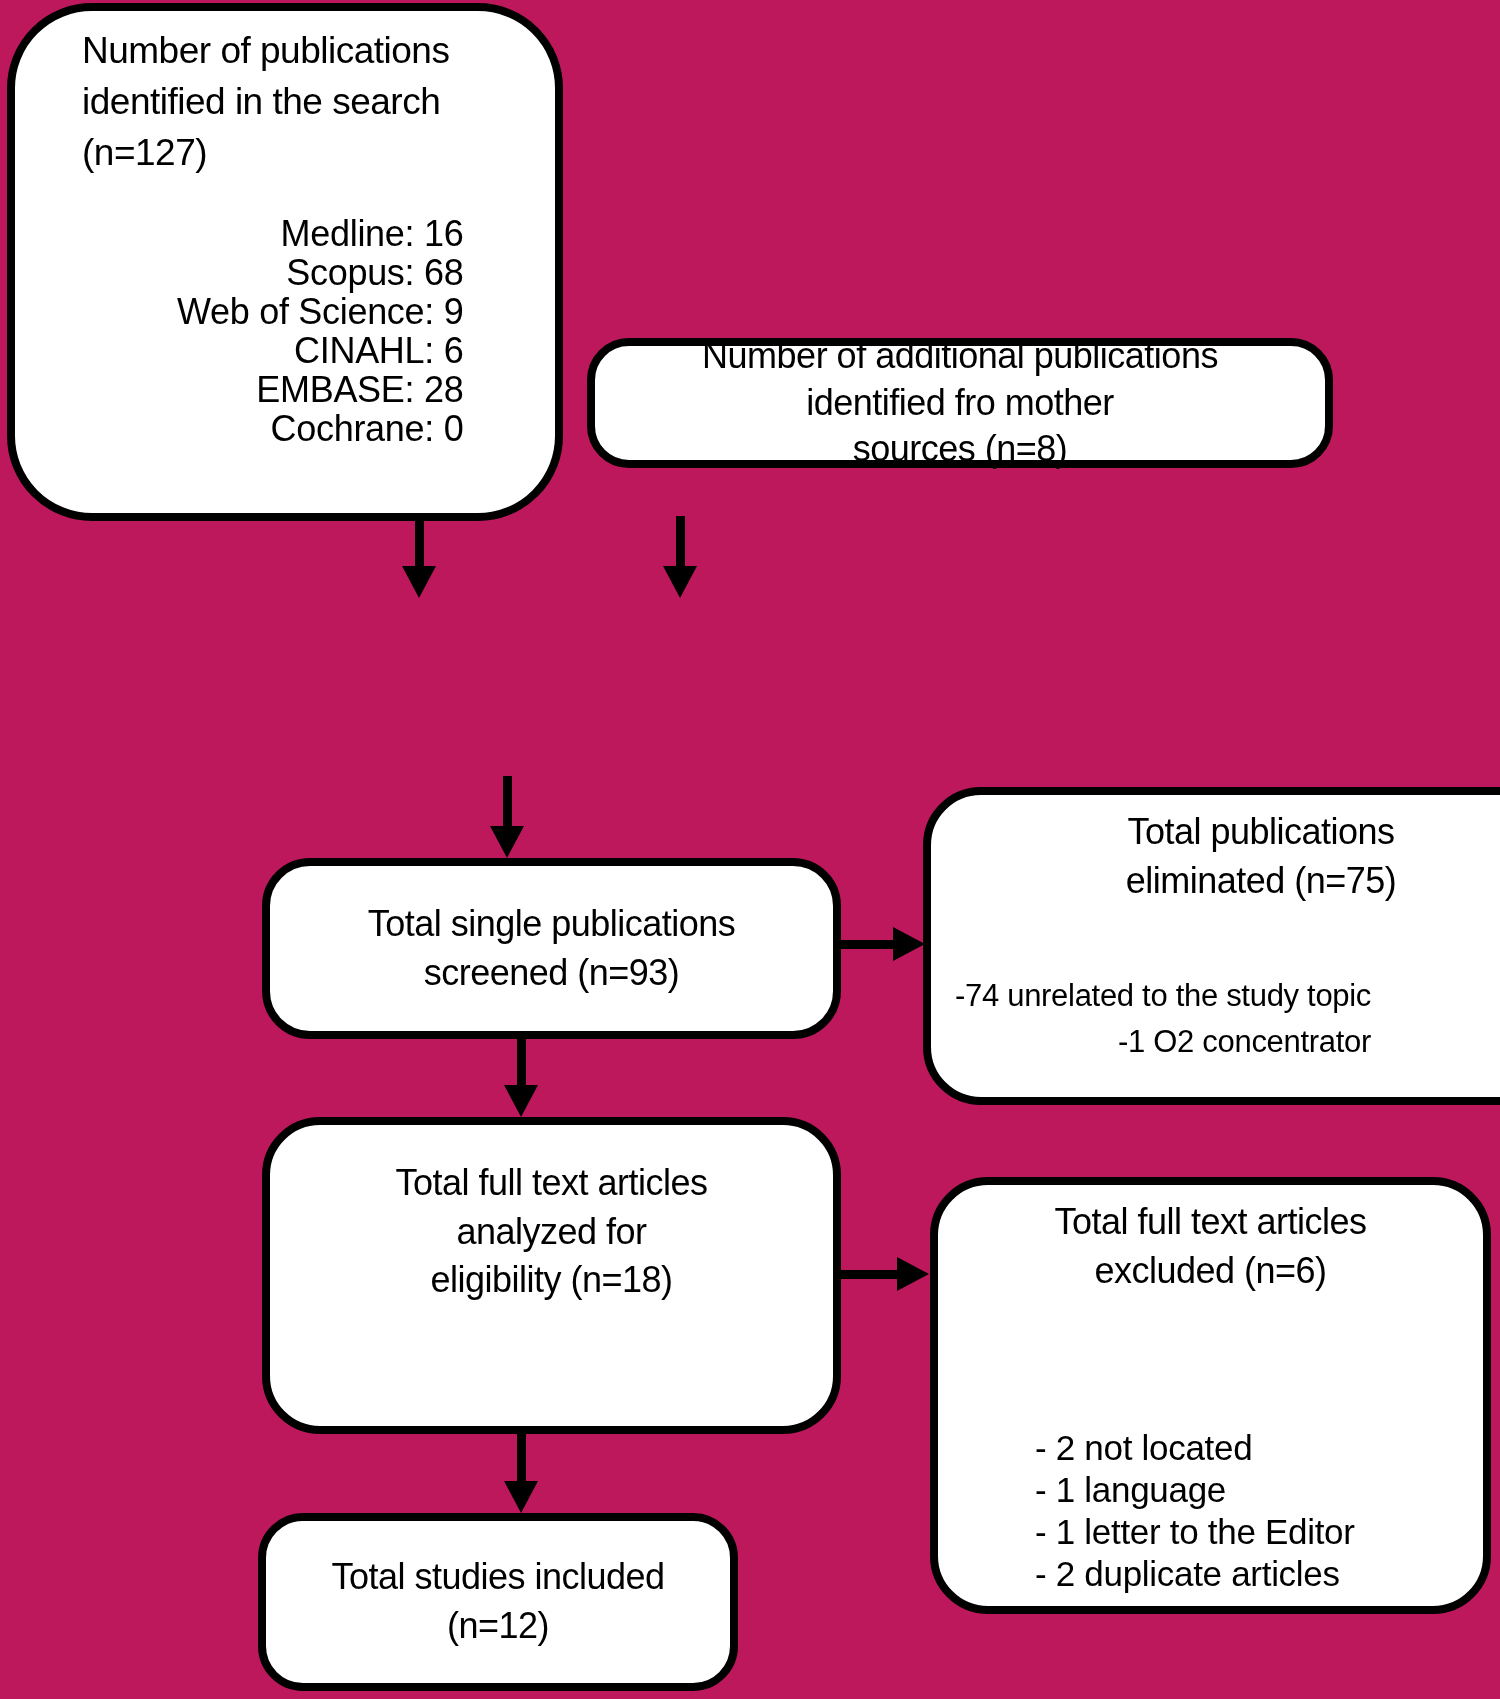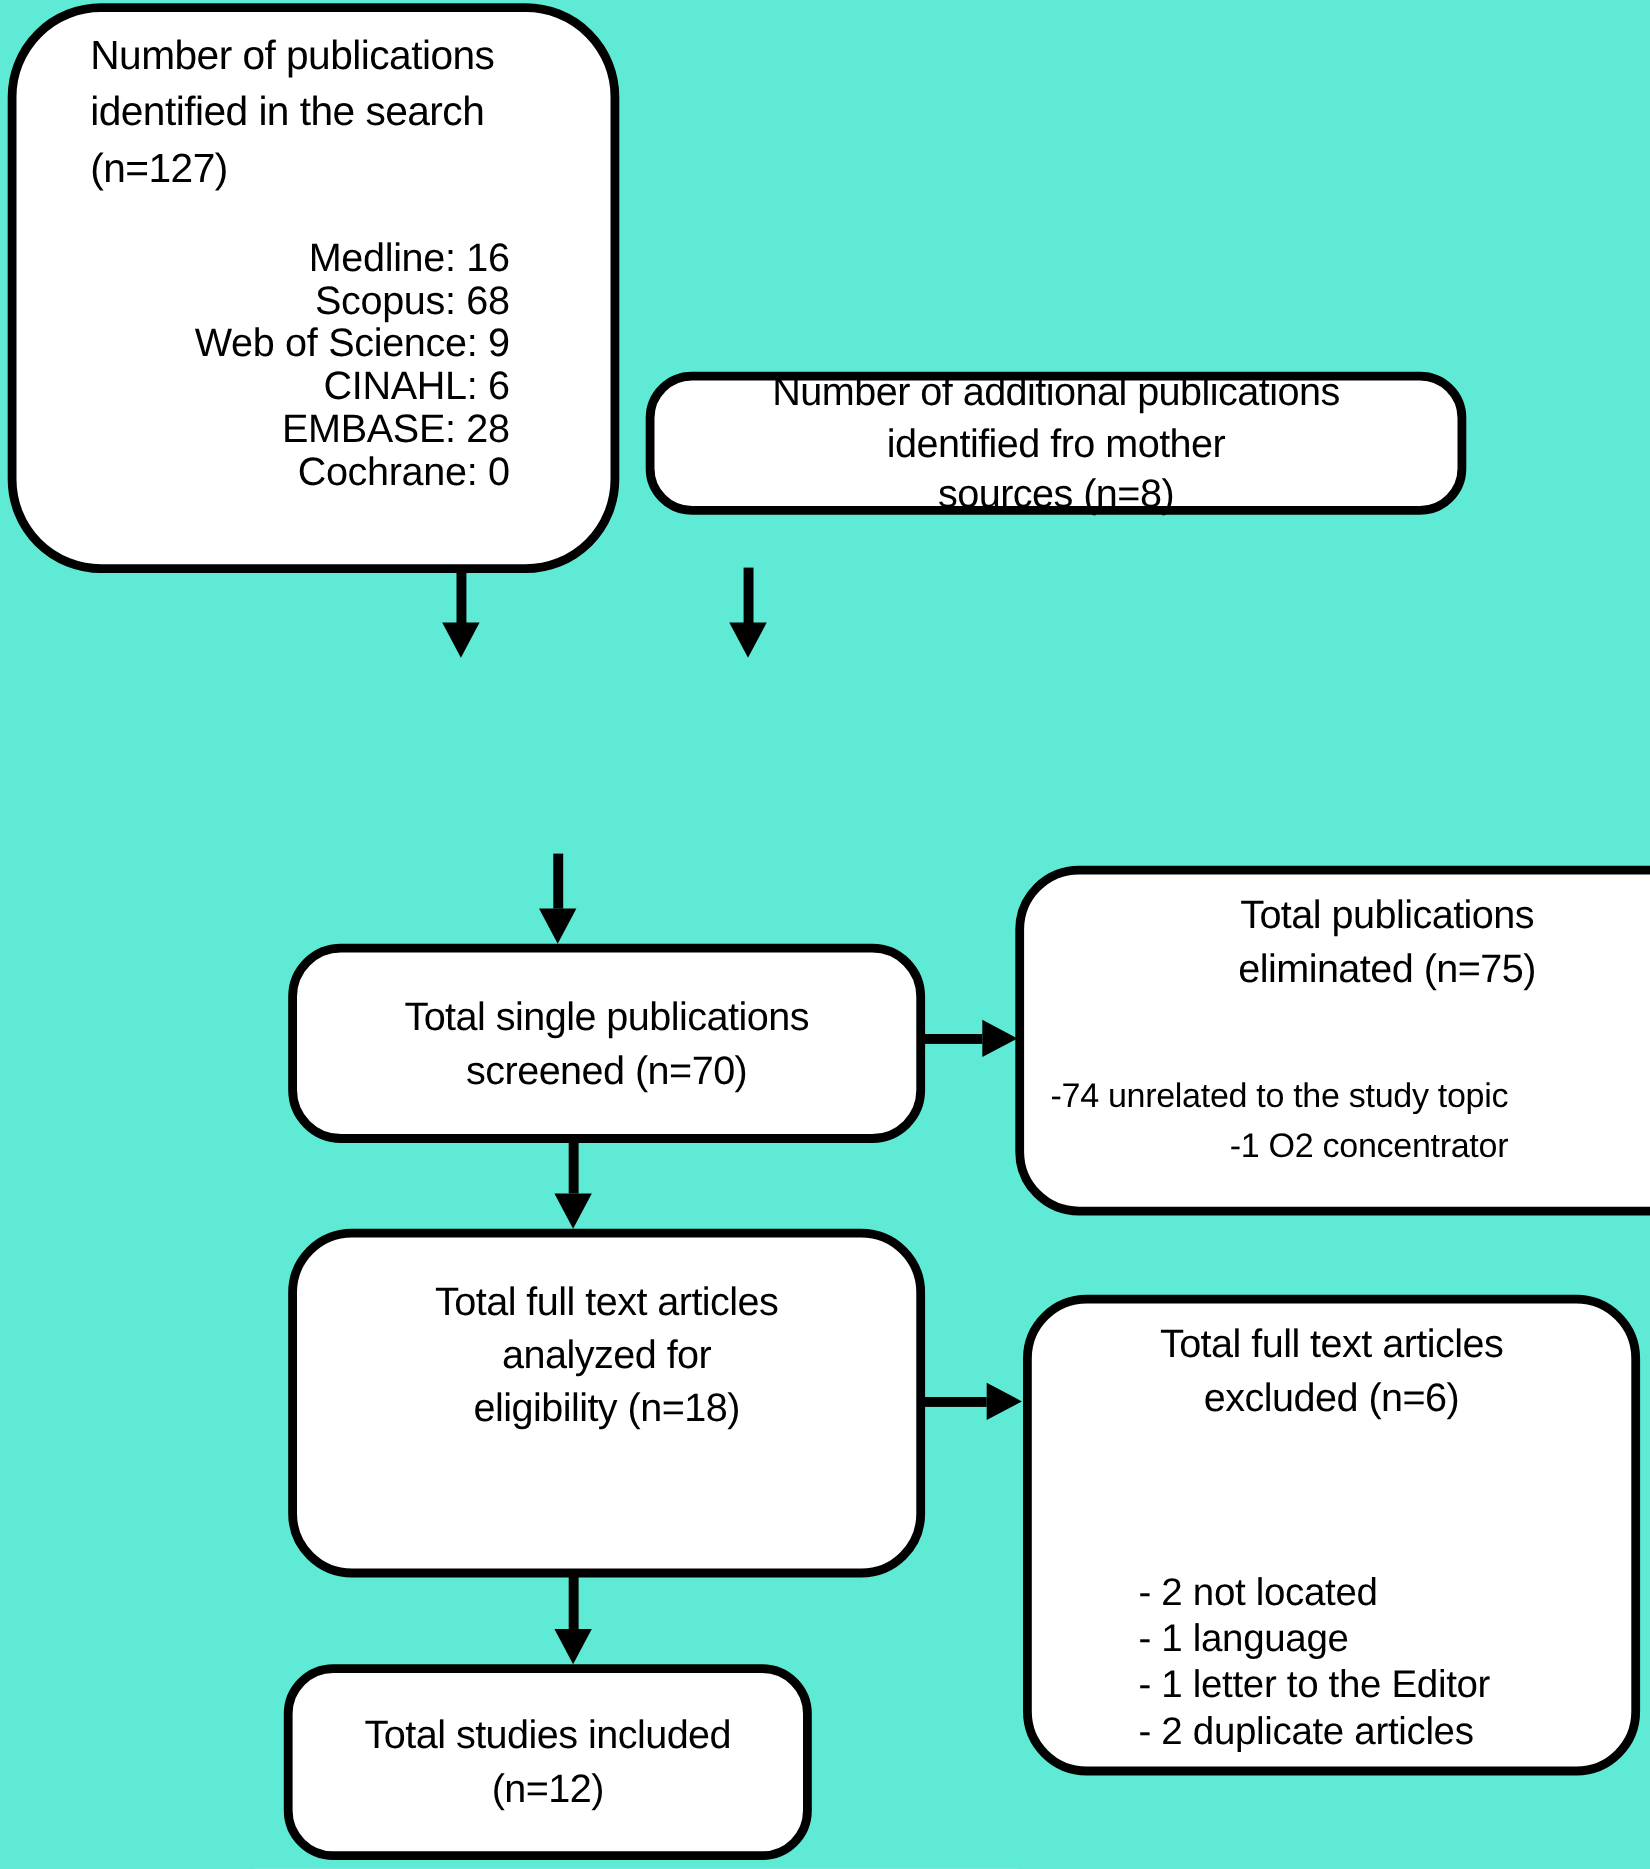--- a/index.html
+++ b/index.html
@@ -4,21 +4,21 @@
 <style>
   html, body {
     margin: 0;
     padding: 0;
     background: #ffffff;
   }
   .canvas {
     position: relative;
     width: 1500px;
     height: 1699px;
-    background: #5eead4;
+    background: #be185d;
     font-family: "Liberation Sans", sans-serif;
     color: #000000;
   }
   .box {
     position: absolute;
     box-sizing: border-box;
     border: 8px solid #000000;
     background: #ffffff;
   }
   .flexcenter {
@@ -141,21 +141,21 @@
   <div class="head-down" id="arrow-identified-head"></div>
   <div class="shaft-v" id="arrow-additional-shaft"></div>
   <div class="head-down" id="arrow-additional-head"></div>
 
 
   <div class="shaft-v" id="arrow-duplicates-shaft"></div>
   <div class="head-down" id="arrow-duplicates-head"></div>
 
   <div class="box flexcenter" id="box-screened">
     <div class="txt">Total single publications
-screened (n=70)</div>
+screened (n=93)</div>
   </div>
 
   <div class="shaft-h" id="arrow-eliminated-shaft"></div>
   <div class="head-right" id="arrow-eliminated-head"></div>
 
   <div class="box" id="box-eliminated">
     <div class="txt abs title">Total publications
 eliminated (n=75)</div>
     <div class="txt abs reasons">-74 unrelated to the study topic
 -1 O2 concentrator</div>

